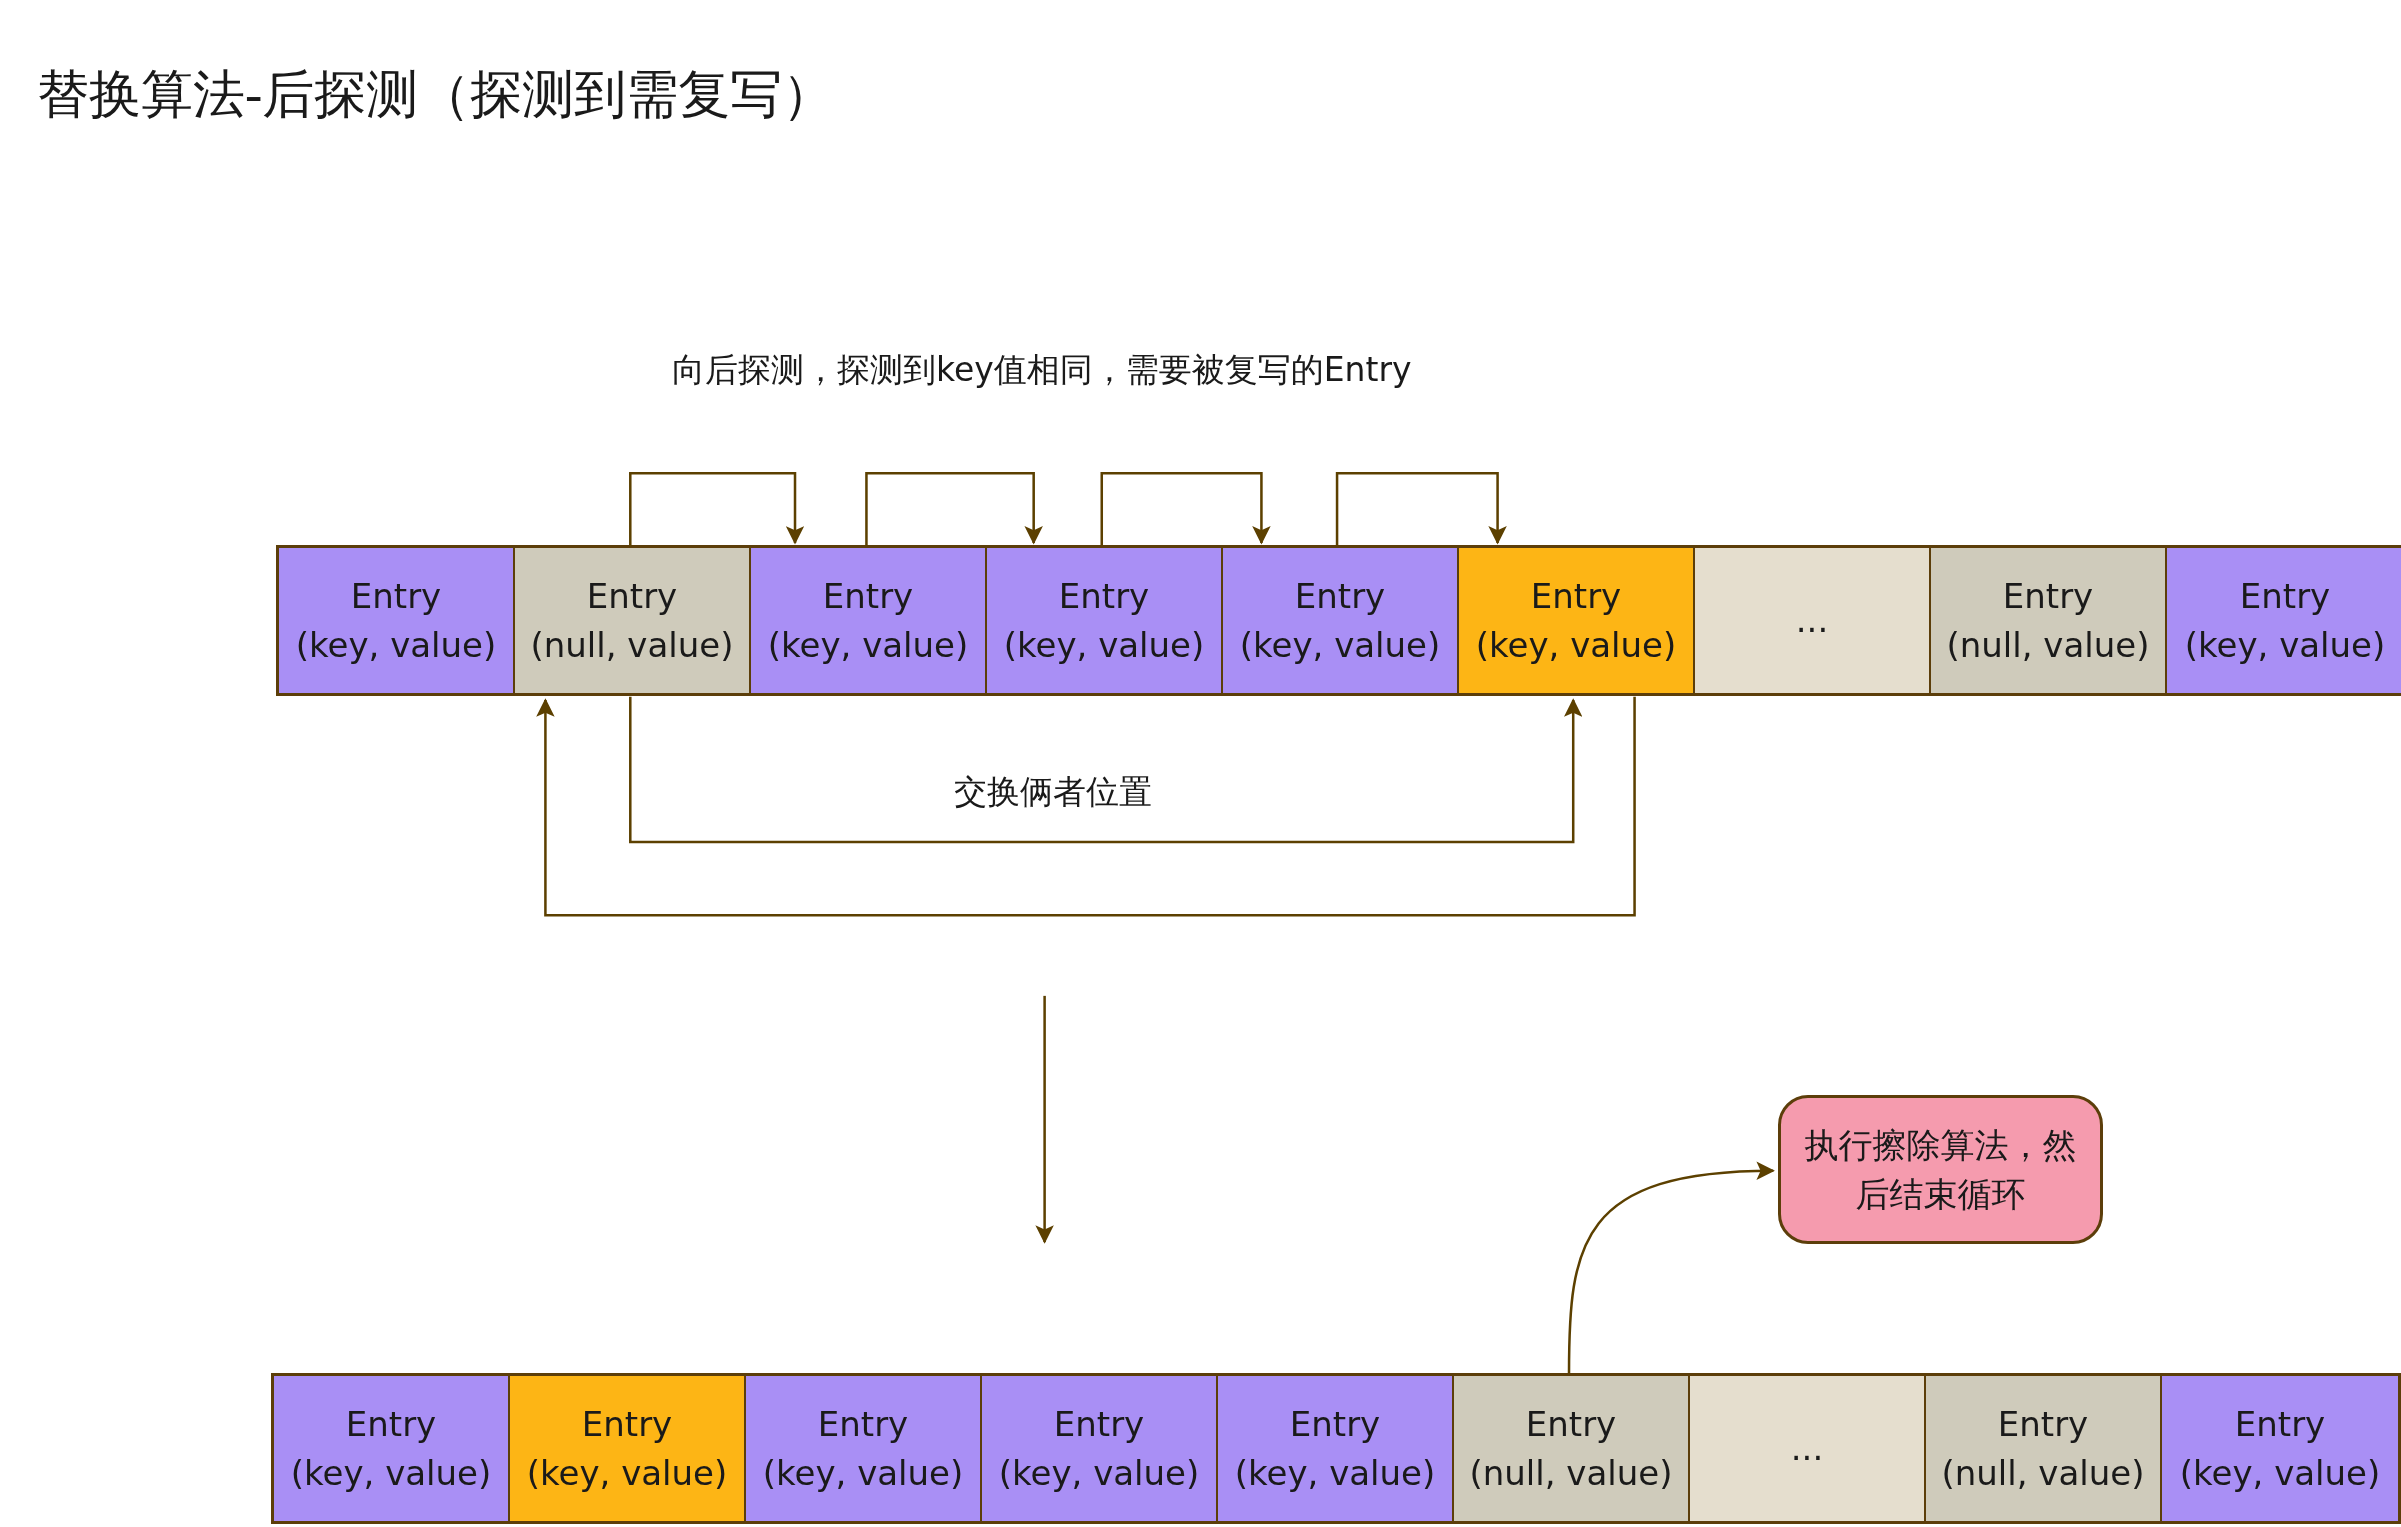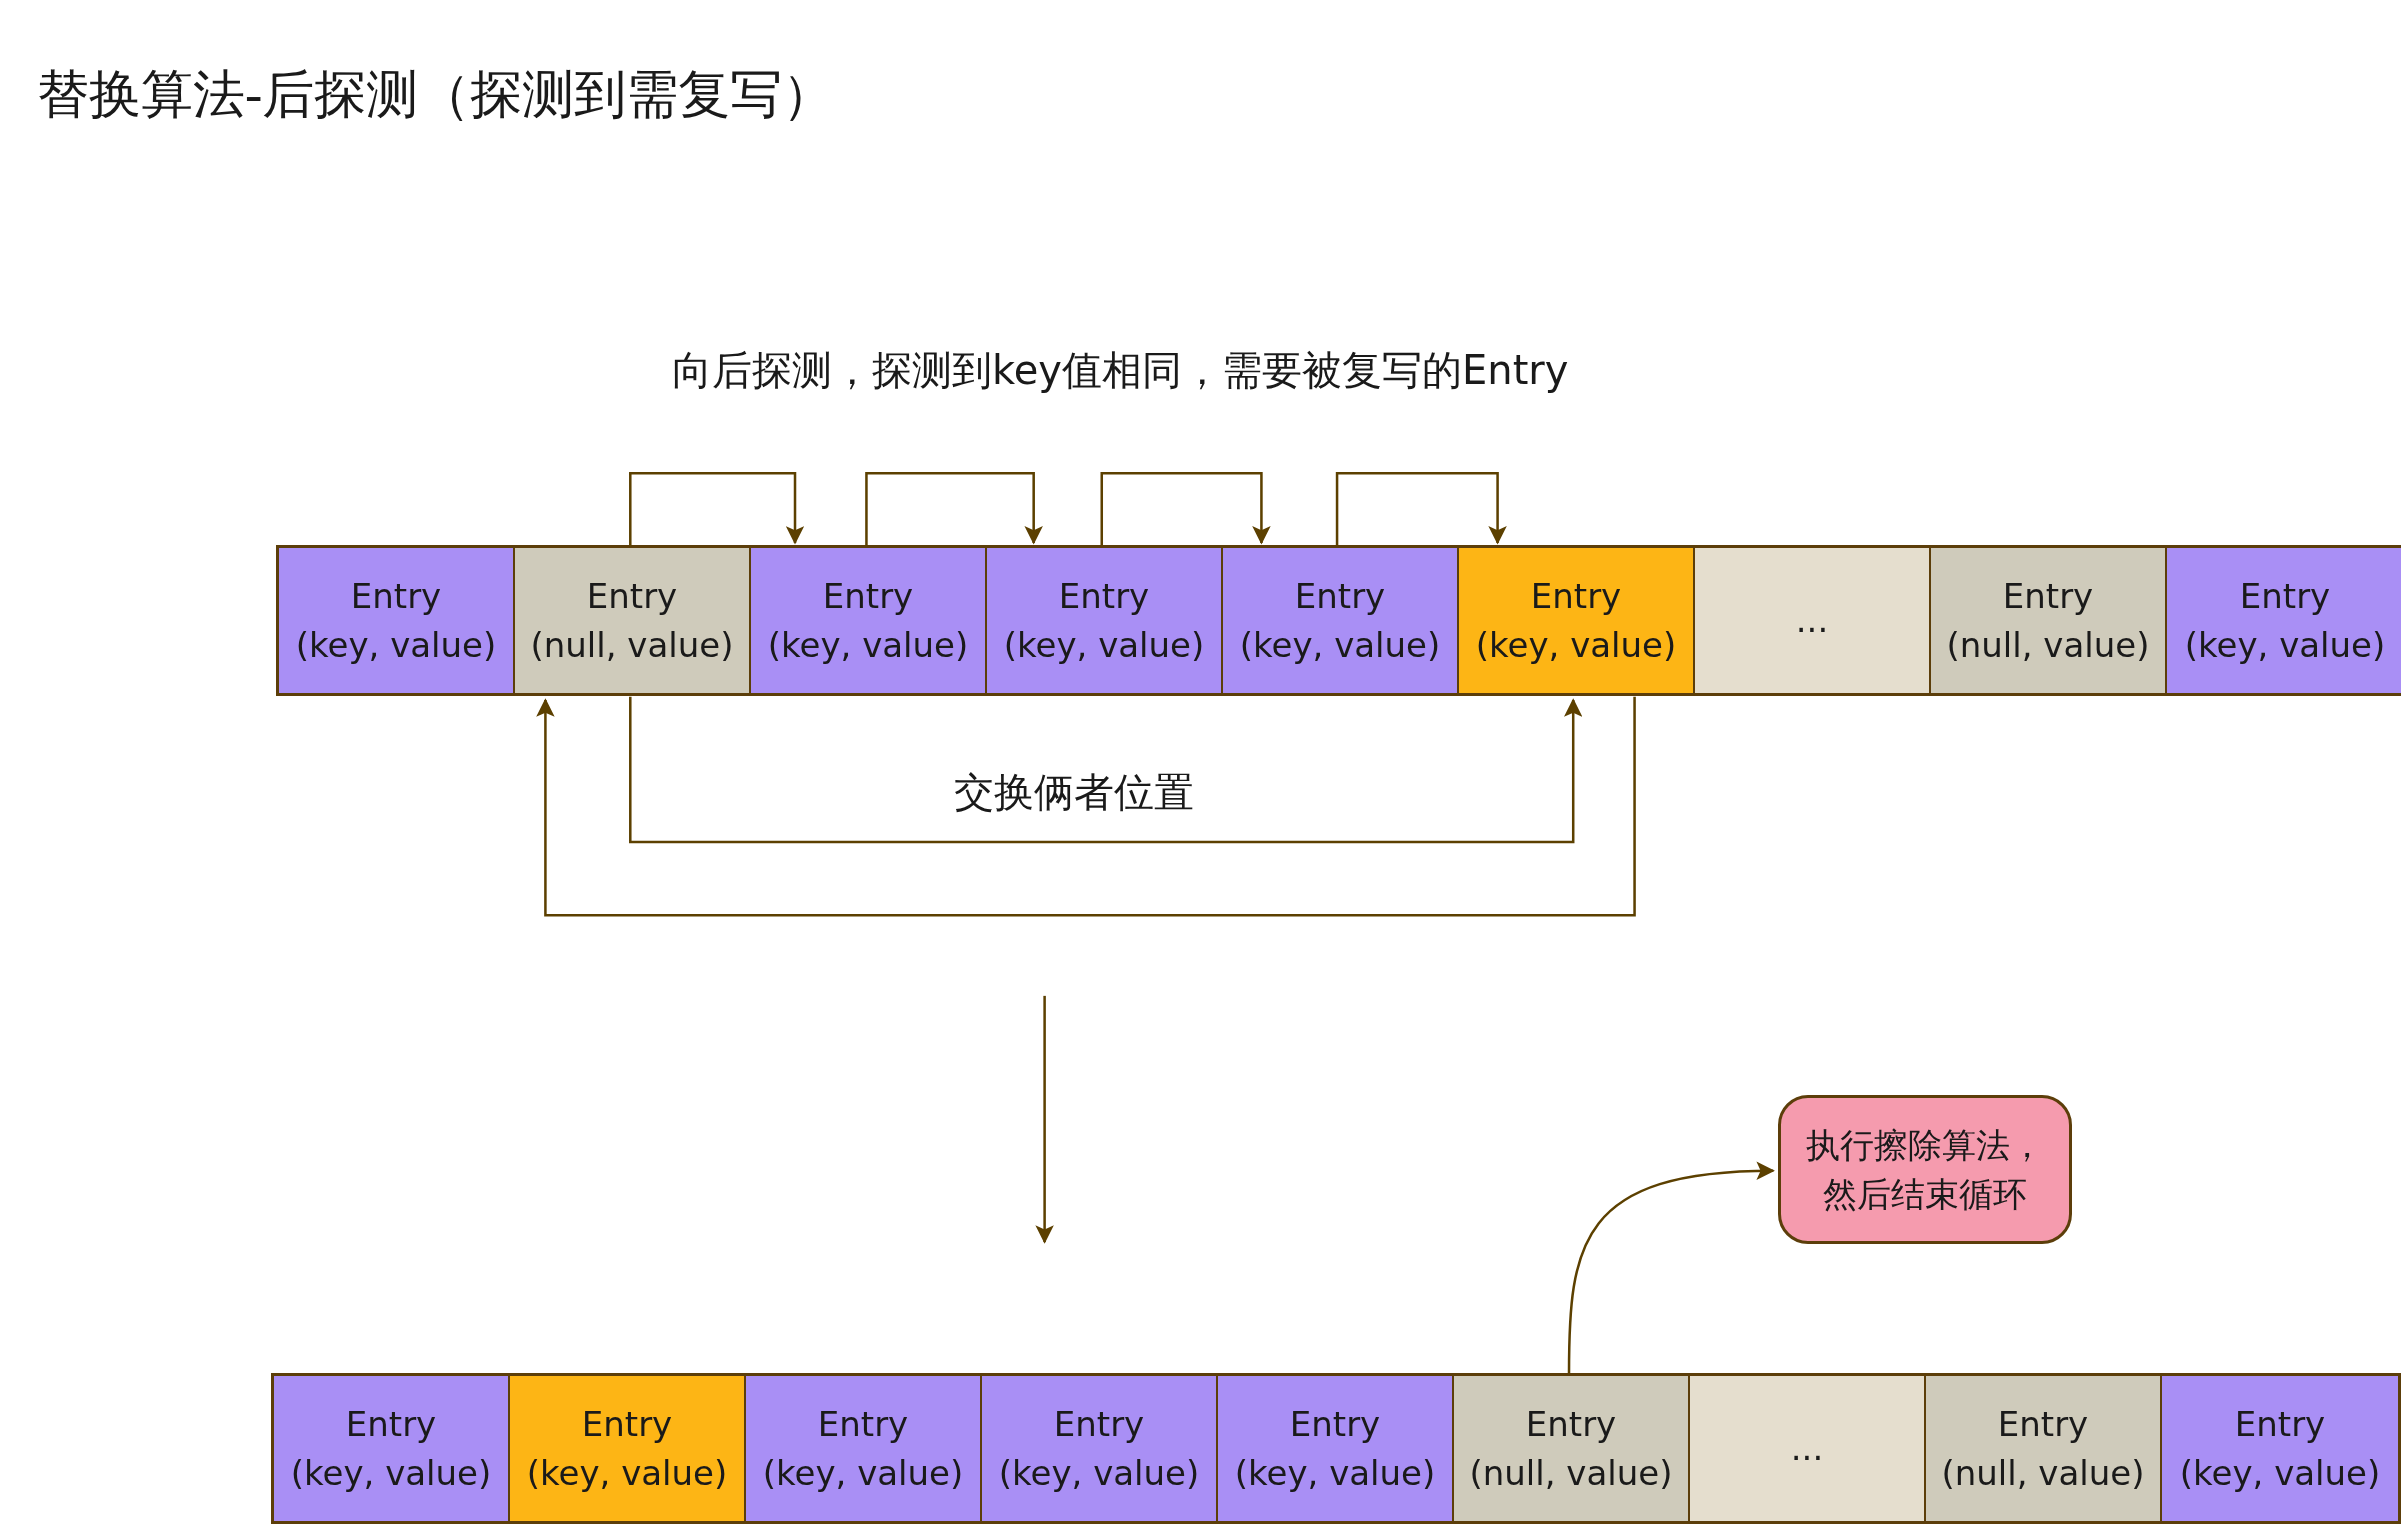--- a/index.html
+++ b/index.html
@@ -1,29 +1,29 @@
 <!DOCTYPE html>
 <html style="font-size:13.4px"><head>
 <meta charset="utf-8">
 <style>
   html, body { margin: 0; padding: 0; background: #ffffff; }
   body { width: 2401px; height: 1527px; position: relative; overflow: hidden;
          font-family: "DejaVu Sans", "Liberation Sans", sans-serif; color: #1a1a1a; }
   .title { position: absolute; left: 37px; top: 61px; font-size: 52px; line-height: 67px; white-space: nowrap; font-family: Liberation Serif, serif; }
-  .note { position: absolute; white-space: nowrap; font-size: 40px; line-height: 40px; text-align: center; }
+  .note { position: absolute; white-space: nowrap; font-size: 33px; line-height: 40px; text-align: center; }
   .row { position: absolute; display: flex; border: 3.4px solid #5c3e0a; box-sizing: border-box; height: 151px; }
   .cell { width: 236px; height: 100%; box-sizing: border-box; border-right: 2.5px solid #5c3e0a;
           display: flex; flex-direction: column; justify-content: center; align-items: center;
           font-size: 34px; line-height: 49px; color: #1a1a1a; }
   .cell:last-child { border-right: none; }
   .cell.key { background: #a98ff5; }
   .cell.null { background: #cfcbbb; }
   .cell.target { background: #fdb515; }
   .cell.ellipsis { background: #e5dece; }
-  .end-box { position: absolute; left: 1778px; top: 1095px; width: 294px; height: 149px;
+  .end-box { position: absolute; left: 1778px; top: 1095px; width: 325px; height: 149px;
              background: #f59bae; border: 3.4px solid #5c3e0a; border-radius: 30px; box-sizing: border-box;
              display: flex; align-items: center; justify-content: center; text-align: center;
              font-size: 34px; line-height: 49px; padding: 0 17px; }
   svg.overlay { position: absolute; left: 0; top: 0; }
 </style>
 </head>
 <body>
 
 <div class="title">替换算法-后探测（探测到需复写）</div>
 

